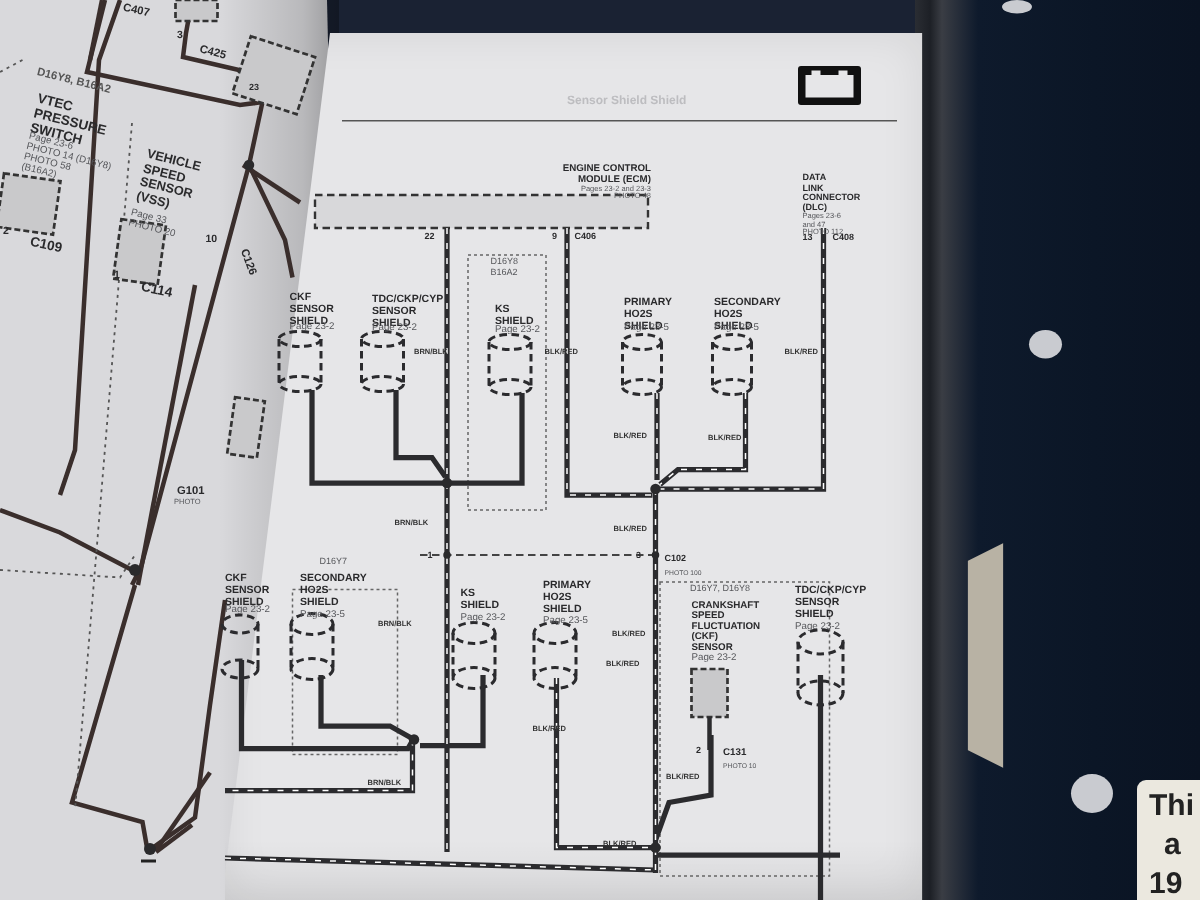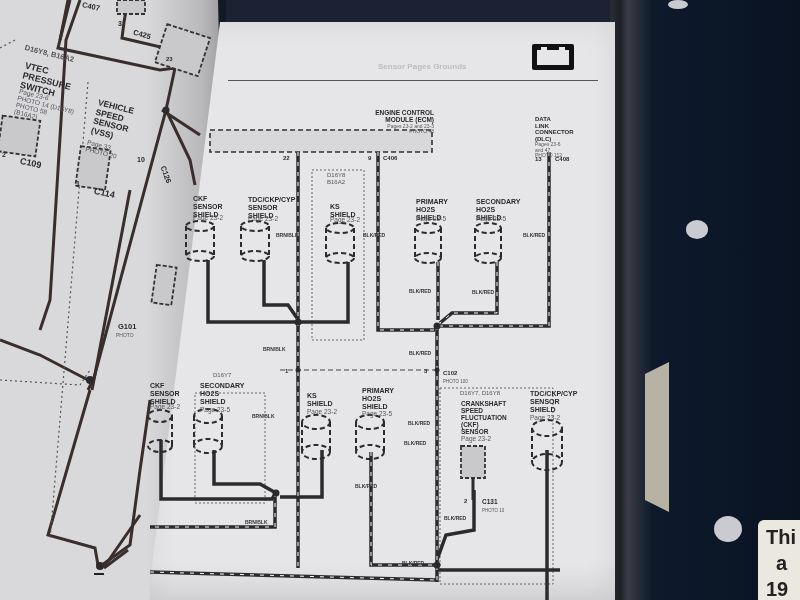--- a/index.html
+++ b/index.html
@@ -40,21 +40,21 @@
   <div style="padding-left:10px;">a</div>
   <div>19</div>
 </div>
 
 <div class="left-page"></div>
 <div class="page-edge"></div>
 
 <div class="main-page"></div>
 <div class="page-shadow"></div>
 
-<div class="header-title">Sensor Pages Grounds</div>
+<div class="header-title">Sensor Shield Shield</div>
 <div class="battery-icon">
     <div class="inner"></div>
     <div class="t1"></div>
     <div class="t2"></div>
   </div>
 <div class="header-rule"></div>
 
 <svg class="diagram" viewBox="0 0 800 600">
   <defs>
     <pattern id="stripe" width="10" height="10" patternUnits="userSpaceOnUse"></pattern>

